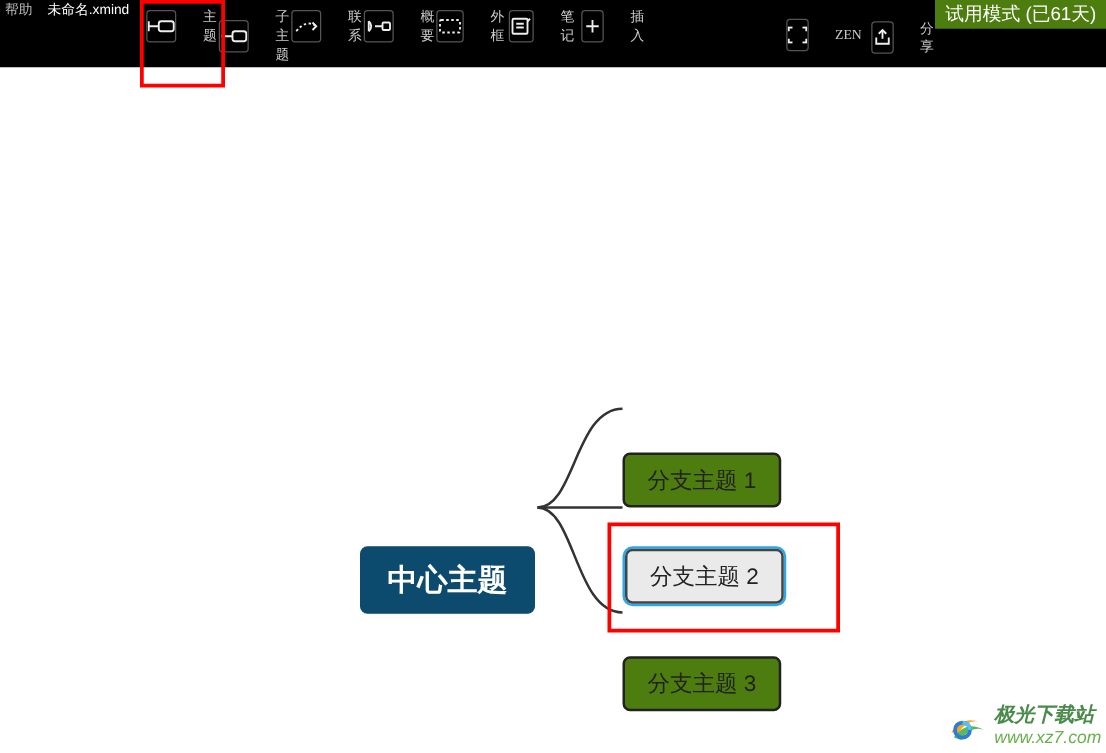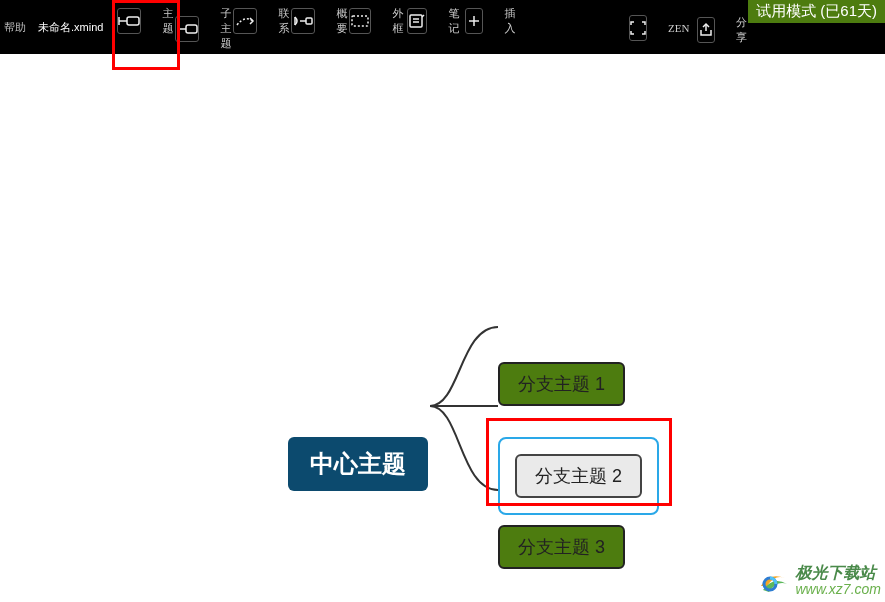--- a/index.html
+++ b/index.html
@@ -17,21 +17,20 @@
       display: flex;
       align-items: center;
       position: relative;
     }
     .menu-area {
       color: #bbb;
       font-size: 11px;
       padding: 0 4px;
       display: flex;
       gap: 6px;
-      align-items: center;
       height: 100%;
     }
     .tab-name {
       color: #fff;
       font-size: 11px;
       padding: 0 6px;
       white-space: nowrap;
     }
     .toolbar {
       display: flex;
@@ -114,21 +113,21 @@
       padding: 8px 18px;
       font-weight: 500;
     }
     .b1 { left: 498px; top: 308px; }
     .b2-outer {
       position: absolute;
       left: 498px;
       top: 383px;
       border: 2px solid #2aa8e8;
       border-radius: 8px;
-      padding: 15px;
+      padding: 0;
     }
     .b2 {
       background: #eaeaea;
       border: 2px solid #444;
       border-radius: 6px;
       font-size: 18px;
       color: #222;
       padding: 8px 18px;
       font-weight: 500;
     }

